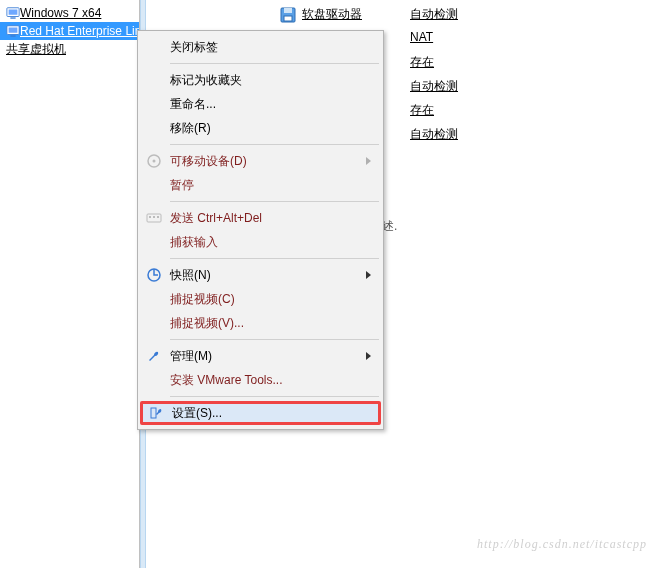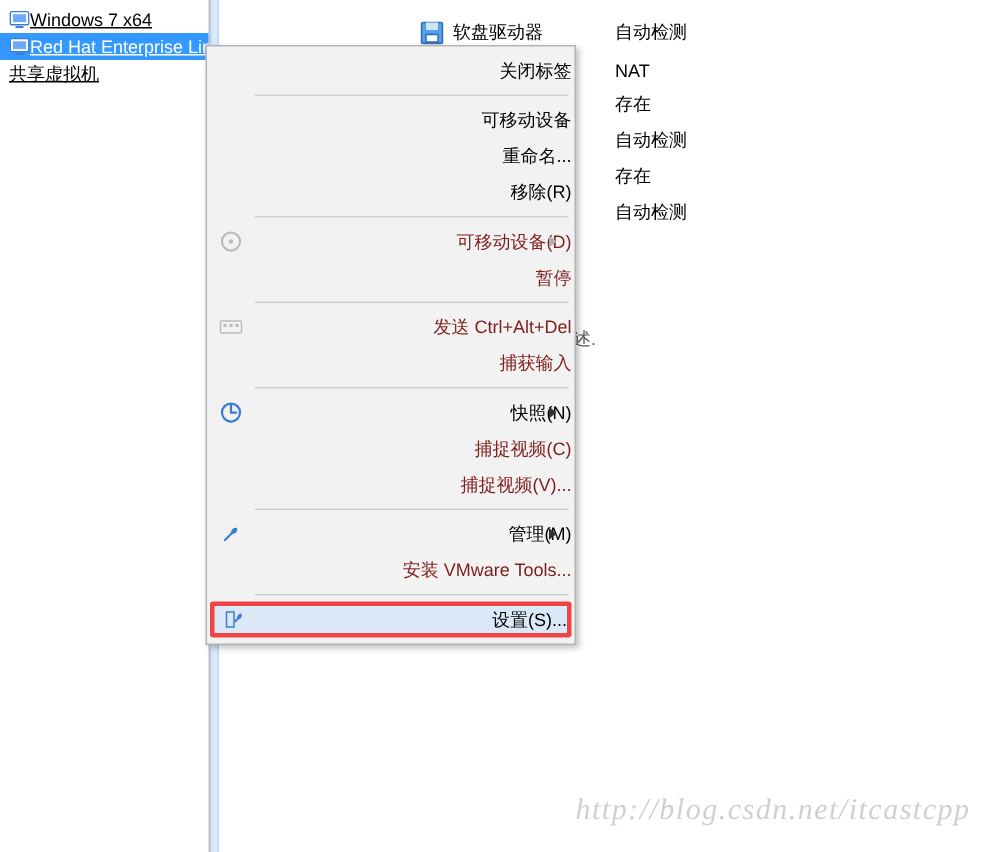--- a/index.html
+++ b/index.html
@@ -4,35 +4,35 @@
 <style>
 *{box-sizing:border-box;margin:0;padding:0;font-family:"Microsoft YaHei","Segoe UI",Tahoma,sans-serif;font-size:12px;color:#000;}
 body{width:661px;height:568px;background:#fff;position:relative;overflow:hidden;}
 .left-panel{position:absolute;left:0;top:0;width:140px;height:568px;border-right:1px solid #c0c0c0;padding-top:4px;}
 .tree-item{display:flex;align-items:center;height:18px;padding-left:6px;gap:0;white-space:nowrap;overflow:hidden;text-decoration:underline;}
 .tree-item.selected{background:#3399ff;color:#fff;}
 .tree-item.selected span{color:#fff;}
 .tree-icon{width:14px;height:14px;flex:0 0 14px;}
 .divider-vert{position:absolute;left:140px;top:0;width:6px;height:568px;background:#d9e9f7;border-left:1px solid #b8d6f0;border-right:1px solid #b8d6f0;}
 .right-area{position:absolute;left:280px;top:0;width:380px;padding-top:6px;}
-.hw-row{display:flex;height:24px;align-items:flex-end;}
+.hw-row{display:flex;height:24px;align-items:flex-start;text-decoration:underline;}
 .hw-col1{display:flex;align-items:center;gap:6px;width:130px;}
 .hw-col2{width:120px;}
-.context-menu{position:absolute;left:137px;top:30px;width:247px;background:#f2f2f2;border:1px solid #b4b4b4;box-shadow:2px 2px 4px rgba(0,0,0,0.25);padding:4px 2px;text-align:right;}
+.context-menu{position:absolute;left:137px;top:30px;width:247px;background:#f2f2f2;border:1px solid #b4b4b4;box-shadow:2px 2px 4px rgba(0,0,0,0.25);padding:4px 2px;}
 .cm-icon-col{width:28px;display:flex;justify-content:center;align-items:center;}
 .cm-item{display:flex;align-items:center;height:24px;position:relative;}
 .cm-item .lbl{flex:1;padding-left:2px;white-space:nowrap;}
 .cm-item.disabled .lbl{color:#7f1d1d;}
 .cm-item.hover{background:#dbe8f7;border:3px solid #ef4444;height:24px;margin:0 0;border-radius:2px;}
 .cm-item.hover .cm-icon-col{width:27px;}
 .cm-sep{height:1px;background:#d0d0d0;margin:4px 2px 4px 30px;}
 .arrow{position:absolute;right:10px;top:8px;width:0;height:0;border-top:4px solid transparent;border-bottom:4px solid transparent;border-left:5px solid #333;}
 .cm-item.disabled .arrow{border-left-color:#b0b0b0;}
 .descr{position:absolute;left:370px;top:218px;color:#555;}
-.watermark{position:absolute;right:14px;bottom:16px;color:#d0d0d0;font-size:20px;font-family:"Times New Roman",serif;font-style:italic;letter-spacing:1px;}
+.watermark{position:absolute;right:14px;bottom:16px;color:#d0d0d0;font-size:12px;font-family:"Times New Roman",serif;font-style:italic;letter-spacing:1px;}
 </style>
 </head>
 <body>
 
 <div class="left-panel">
   <div class="tree-item">
     <svg class="tree-icon" viewBox="0 0 16 16">
         <rect x="1" y="2" width="14" height="10" rx="1" fill="#fff" stroke="#3a7bd5"></rect>
         <rect x="3" y="4" width="10" height="6" fill="#6fa8ff"></rect>
         <rect x="5" y="13" width="6" height="1.5" fill="#3a7bd5"></rect>
@@ -91,21 +91,21 @@
 <div class="descr">描述.</div>
 
 <div class="context-menu">
   <div class="cm-item">
       <div class="cm-icon-col"></div>
       <div class="lbl">关闭标签</div>
     </div>
   <div class="cm-sep"></div>
   <div class="cm-item">
       <div class="cm-icon-col"></div>
-      <div class="lbl">可移动设备</div>
+      <div class="lbl">标记为收藏夹</div>
     </div>
   <div class="cm-item">
       <div class="cm-icon-col"></div>
       <div class="lbl">重命名...</div>
     </div>
   <div class="cm-item">
       <div class="cm-icon-col"></div>
       <div class="lbl">移除(R)</div>
     </div>
   <div class="cm-sep"></div>

